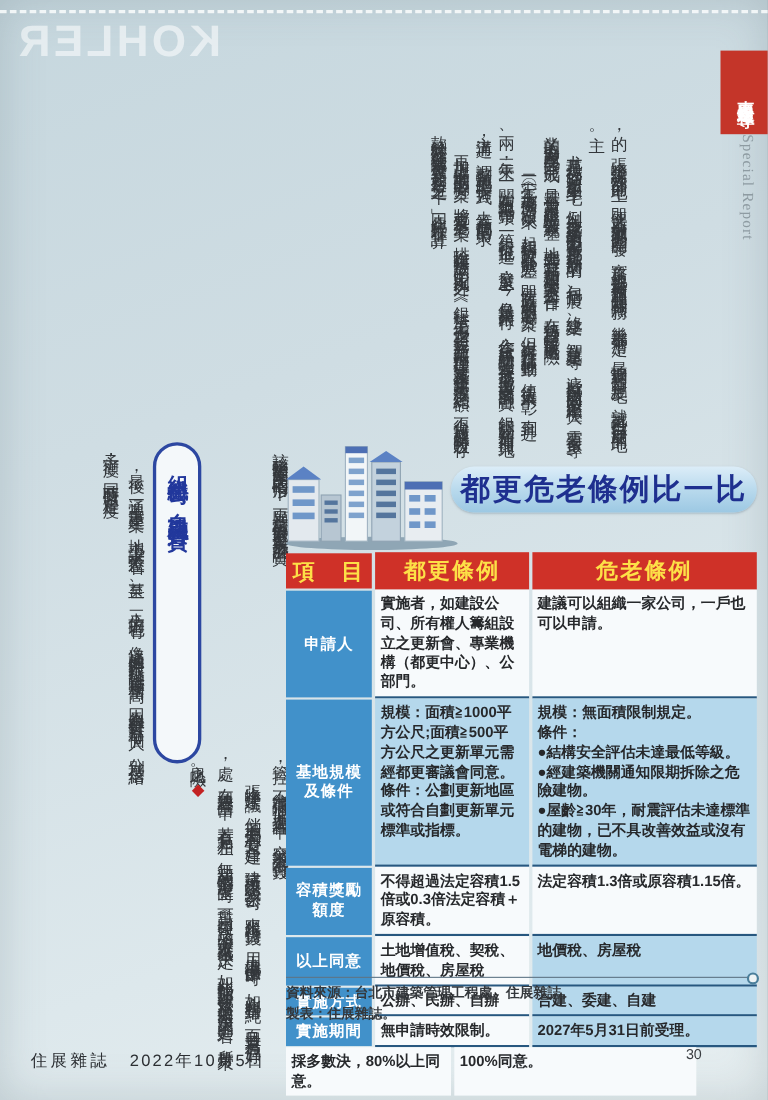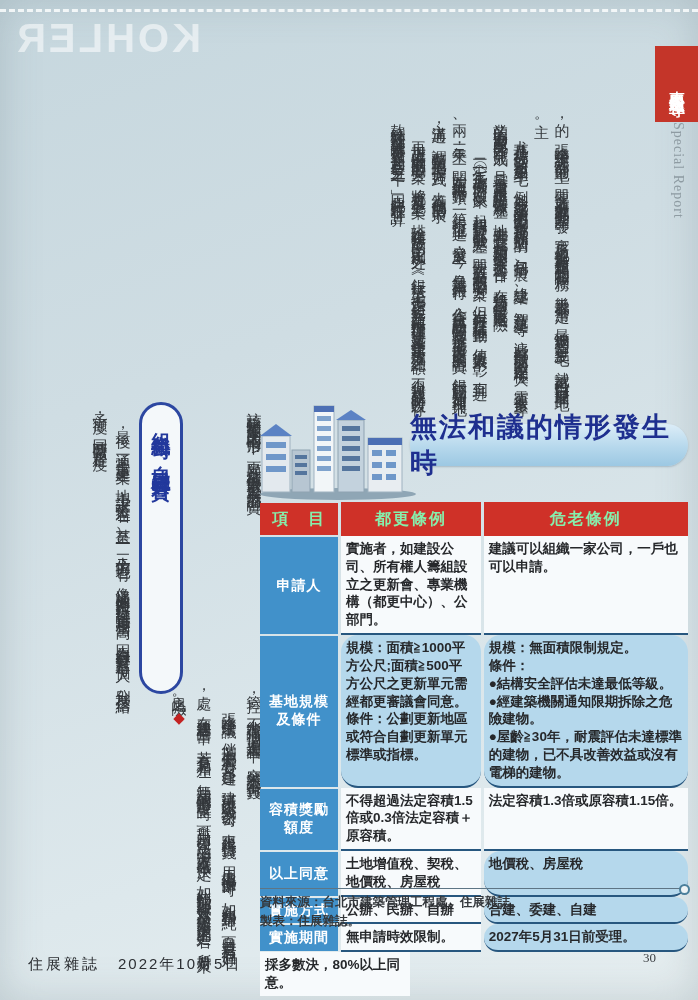--- a/index.html
+++ b/index.html
@@ -43,44 +43,44 @@
               display:flex;align-items:center;justify-content:center;
               box-shadow:0 1px 2px rgba(80,110,130,.35);}
   .cmp-banner span{font-size:27px;font-weight:bold;color:#1e2f8f;letter-spacing:2px;
                    font-family:"Liberation Sans",sans-serif;}
   .buildings{position:absolute;left:0;top:0;width:160px;height:102px;}
   .cmp-table{position:absolute;left:2px;top:104px;width:428px;font-family:"Liberation Sans",sans-serif;}
   .t-row{display:flex;margin-bottom:0;}
   .t-label{width:84px;background:#4191ca;color:#fff;font-weight:bold;font-size:14px;
            display:flex;align-items:center;justify-content:center;text-align:center;
            margin:1px 3px 1px 0;padding:2px;box-sizing:border-box;letter-spacing:1px;}
-  .t-head .t-label,.t-head .t-c1,.t-head .t-c2{background:#cf3128;color:#86efac;font-weight:bold;
-           font-size:16px;display:flex;align-items:center;justify-content:center;letter-spacing:2px;}
+  .t-head .t-label,.t-head .t-c1,.t-head .t-c2{background:#cf3128;color:#fde047;font-weight:bold;
+           font-size:20px;display:flex;align-items:center;justify-content:center;letter-spacing:2px;}
   .t-c1{width:150px;margin-right:3px;}
   .t-c2{width:220px;}
   .t-c1,.t-c2{font-size:13.5px;font-weight:bold;color:#26282b;line-height:1.32;
               padding:4px 5px;box-sizing:border-box;white-space:pre-line;}
   .t-head{height:34px;}
   .t-head .t-c1,.t-head .t-c2{padding:0;}
-  .c-blue{background:#b5d8ec;border-radius:17px;}
+  .c-blue{background:#b5d8ec;}
   .c-white{background:#f7fafc;}
   .t-body .t-row .t-c1,.t-body .t-row .t-c2{border-bottom:2px solid #27577f;}
   .t-body .t-row:last-child .t-c1,.t-body .t-row:last-child .t-c2{border-bottom:none;}
   .src{position:absolute;left:2px;top:490px;width:428px;}
   .src-rule{position:relative;border-top:1.5px solid #5e7585;margin-bottom:4px;}
   .src-circle{position:absolute;right:-2px;top:-5px;width:7px;height:7px;border:2px solid #4b7f9b;
               border-radius:50%;background:#eef4f6;}
   .src-text{font-size:12.5px;font-weight:bold;color:#34383c;line-height:1.5;
             font-family:"Liberation Sans",sans-serif;}
   
   .footer-left{position:absolute;left:28px;bottom:26px;font-size:15px;color:#2c2f33;
                font-family:"Liberation Serif",serif;letter-spacing:3px;}
   .footer-date{margin-left:18px;letter-spacing:2px;font-family:"Liberation Sans",sans-serif;}
-  .page-num{position:absolute;right:42px;bottom:34px;font-size:13px;color:#3a3e42;
-            font-family:Liberation Serif, serif;}
+  .page-num{position:absolute;right:60px;bottom:34px;font-size:13px;color:#3a3e42;
+            font-family:Liberation Sans, sans-serif;}
 </style>
 </head>
 <body>
 
 <div class="page">
   <div class="perforation"></div>
   <div class="kohler">KOHLER</div>
 
   <div class="tab-red">
     <span>專題報導</span>
@@ -133,21 +133,21 @@
       <rect x="110" y="40" width="34" height="7" fill="#4d6fb4"></rect>
       <rect x="114" y="52" width="10" height="6" fill="#6f97c9"></rect>
         <rect x="128" y="52" width="10" height="6" fill="#6f97c9"></rect>
       <rect x="114" y="64" width="10" height="6" fill="#6f97c9"></rect>
         <rect x="128" y="64" width="10" height="6" fill="#6f97c9"></rect>
       <rect x="114" y="76" width="10" height="6" fill="#6f97c9"></rect>
         <rect x="128" y="76" width="10" height="6" fill="#6f97c9"></rect>
     </svg>
 
     <div class="cmp-banner">
-      <span>無法和議的情形發生時</span>
+      <span>都更危老條例比一比</span>
     </div>
 
     <div class="cmp-table">
       <div class="t-row t-head">
         <div class="t-label">項　目</div>
         <div class="t-c1">都更條例</div>
         <div class="t-c2">危老條例</div>
       </div>
       <div class="t-body">
         <div class="t-row">
@@ -181,20 +181,21 @@
           <div class="t-c1 c-white">公辦、民辦、自辦</div>
           <div class="t-c2 c-blue">合建、委建、自建</div>
         </div>
         <div class="t-row">
           <div class="t-label">實施期間</div>
           <div class="t-c1 c-white">無申請時效限制。</div>
           <div class="t-c2 c-blue">2027年5月31日前受理。</div>
         </div>
         <div class="t-row">
           <div class="t-c1 c-white">採多數決，80%以上同意。</div>
+          <div class="t-c2 c-white">100%同意。</div>
         </div>
       </div>
     </div>
 
     <div class="src">
       <div class="src-rule">
           <span class="src-circle"></span>
         </div>
       <div class="src-text">資料來源：台北市建築管理工程處、住展雜誌。</div>
       <div class="src-text">製表：住展雜誌。</div>

